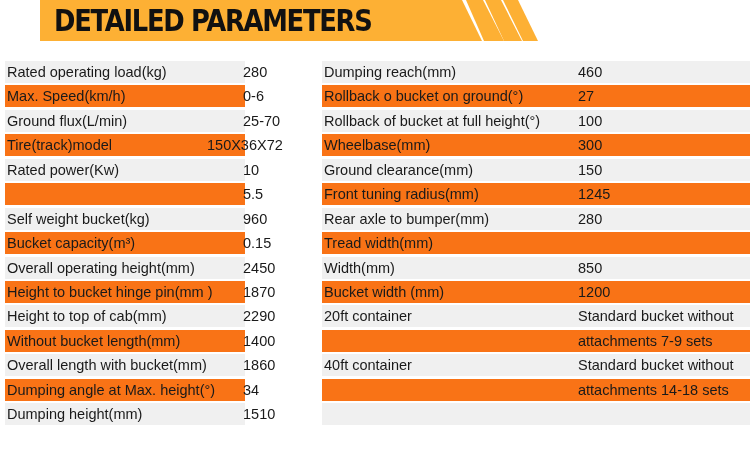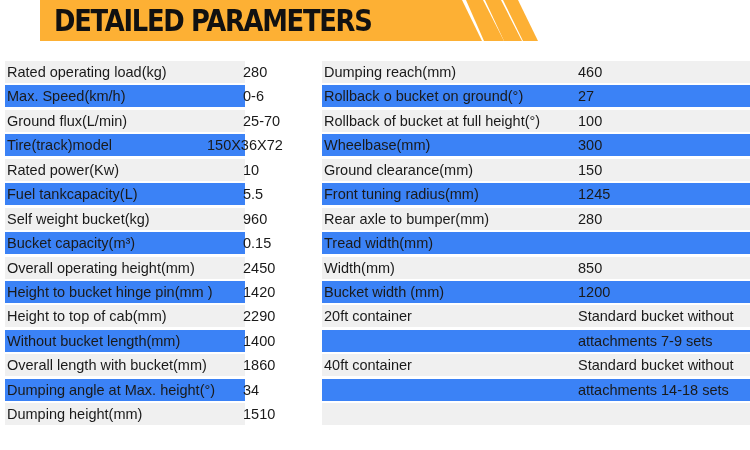--- a/index.html
+++ b/index.html
@@ -5,21 +5,21 @@
   html, body { margin:0; padding:0; background:#ffffff; }
   body { width:750px; height:450px; position:relative; overflow:hidden; font-family:"Liberation Sans", sans-serif; }
   .banner { position:absolute; left:0; top:0; width:750px; height:41px;margin-left:40px; }
   .banner svg { position:absolute; left:0; top:0; }
   .banner-title { position:absolute; left:14px; top:2px; font-family:"DejaVu Sans", sans-serif; font-weight:bold; font-size:30px; letter-spacing:-1.5px; color:#111111; transform:scaleX(0.86); transform-origin:left center; line-height:38px; }
   .col { position:absolute; top:61px; }
   .col-left { left:5px; width:240px; }
   .col-right { left:314px; width:503px;padding-left:8px; }
   .row { height:22px; margin-bottom:2.45px; position:relative; font-size:14.5px; color:#1a1a1a; line-height:22px; }
   .row.odd { background:#f0f0f0; }
-  .row.even { background:#3b82f6; }
+  .row.even { background:#f97316; }
   .lbl { position:absolute; left:2px; top:0; white-space:nowrap; }
   .col-left .val { position:absolute; left:238px; top:0; white-space:nowrap; }
   .col-left .val.wide { left:202px; }
   .col-right .val { position:absolute; left:256px; top:0; white-space:nowrap; }
 </style>
 </head>
 <body>
 
 <div class="banner">
   <svg width="750" height="41">
@@ -46,38 +46,37 @@
     </div>
   <div class="row even">
       <span class="lbl">Tire(track)model</span>
       <span class="val wide">150X36X72</span>
     </div>
   <div class="row odd">
       <span class="lbl">Rated power(Kw)</span>
       <span class="val">10</span>
     </div>
   <div class="row even">
-      <span class="lbl">Fuel tankcapacity(L)</span>
       <span class="val">5.5</span>
     </div>
   <div class="row odd">
       <span class="lbl">Self weight bucket(kg)</span>
       <span class="val">960</span>
     </div>
   <div class="row even">
       <span class="lbl">Bucket capacity(m³)</span>
       <span class="val">0.15</span>
     </div>
   <div class="row odd">
       <span class="lbl">Overall operating height(mm)</span>
       <span class="val">2450</span>
     </div>
   <div class="row even">
       <span class="lbl">Height to bucket hinge pin(mm )</span>
-      <span class="val">1420</span>
+      <span class="val">1870</span>
     </div>
   <div class="row odd">
       <span class="lbl">Height to top of cab(mm)</span>
       <span class="val">2290</span>
     </div>
   <div class="row even">
       <span class="lbl">Without bucket length(mm)</span>
       <span class="val">1400</span>
     </div>
   <div class="row odd">

